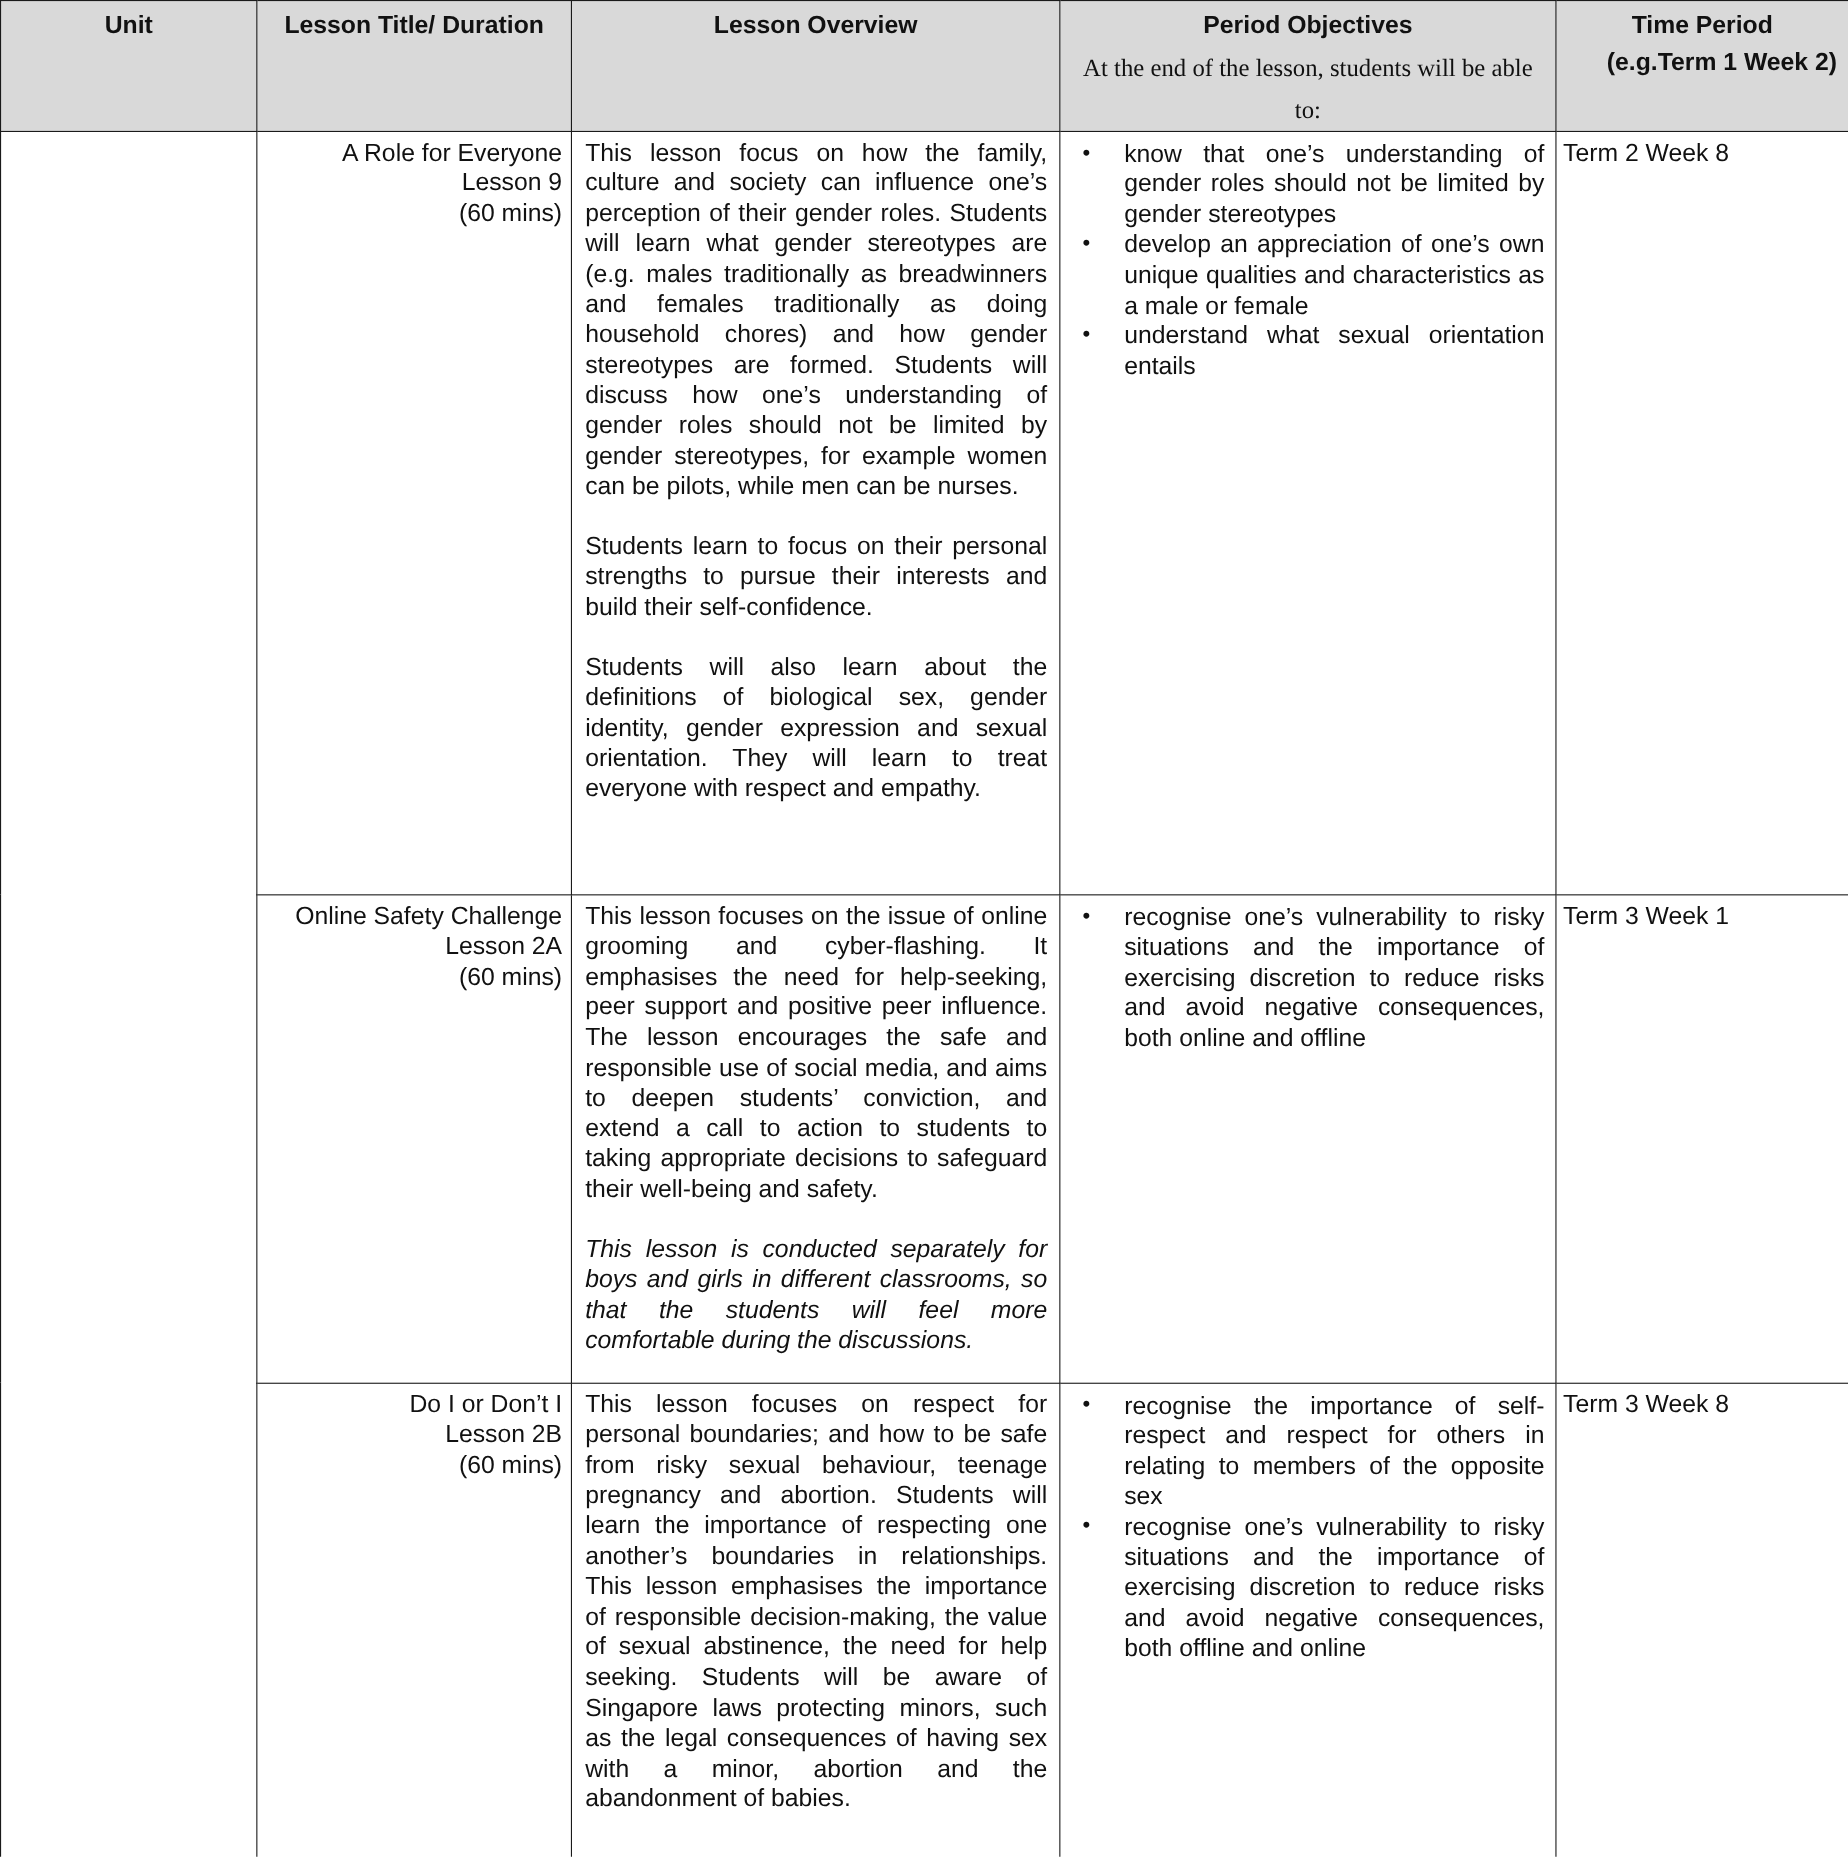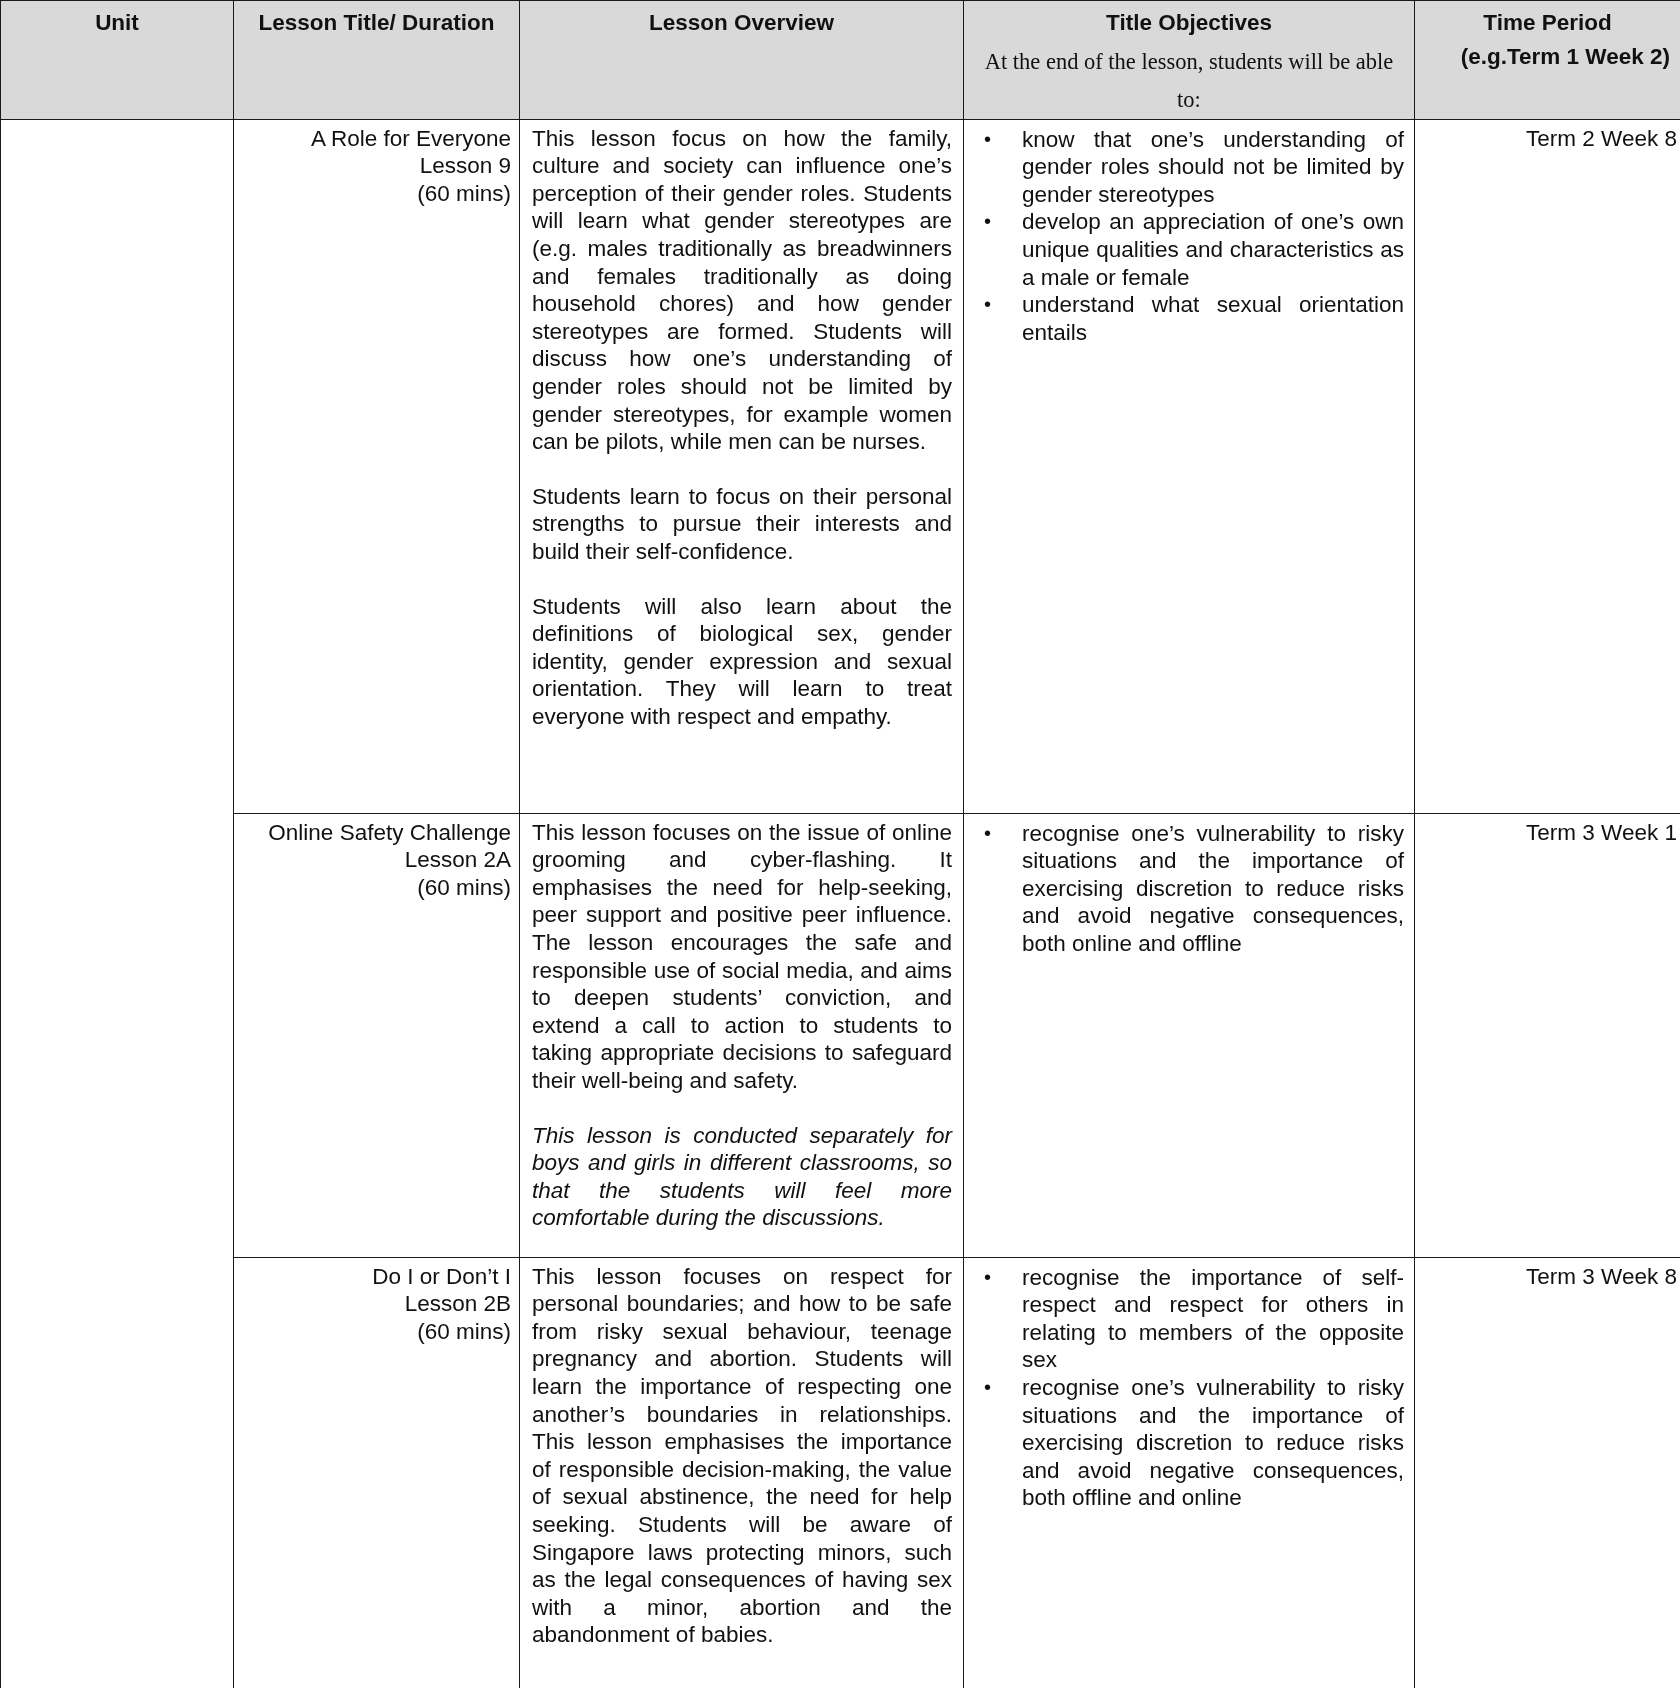--- a/index.html
+++ b/index.html
@@ -72,22 +72,22 @@
     position: relative;
     padding-left: 58px;
     text-align: justify;
   }
   td.obj li .bullet {
     position: absolute; left: 20px; top: 0;
     font-size: 20px;
   }
 
   td.time {
-    text-align: right;
-    padding: 5px 3px 0 6px;
+    text-align: left;
+    padding: 5px 16px 0 6px;
   }
 
   tr.r1 { height: 694px; }
   tr.r2 { height: 444px; }
   tr.r3 { height: 446px; }
 </style>
 </head>
 <body>
 
 <table class="plan">
@@ -97,21 +97,21 @@
       <col class="c-overview">
       <col class="c-obj">
       <col class="c-time">
   </colgroup>
   <thead>
     <tr>
       <th>Unit</th>
       <th>Lesson Title/ Duration</th>
       <th>Lesson Overview</th>
       <th>
-        <span>Title Objectives</span>
+        <span>Period Objectives</span>
         <span class="sub">At the end of the lesson, students will be able to:</span>
       </th>
       <th>
         <span>Time Period</span>
         <span class="line2">(e.g.Term 1 Week 2)</span>
       </th>
     </tr>
   </thead>
   <tbody>
 

